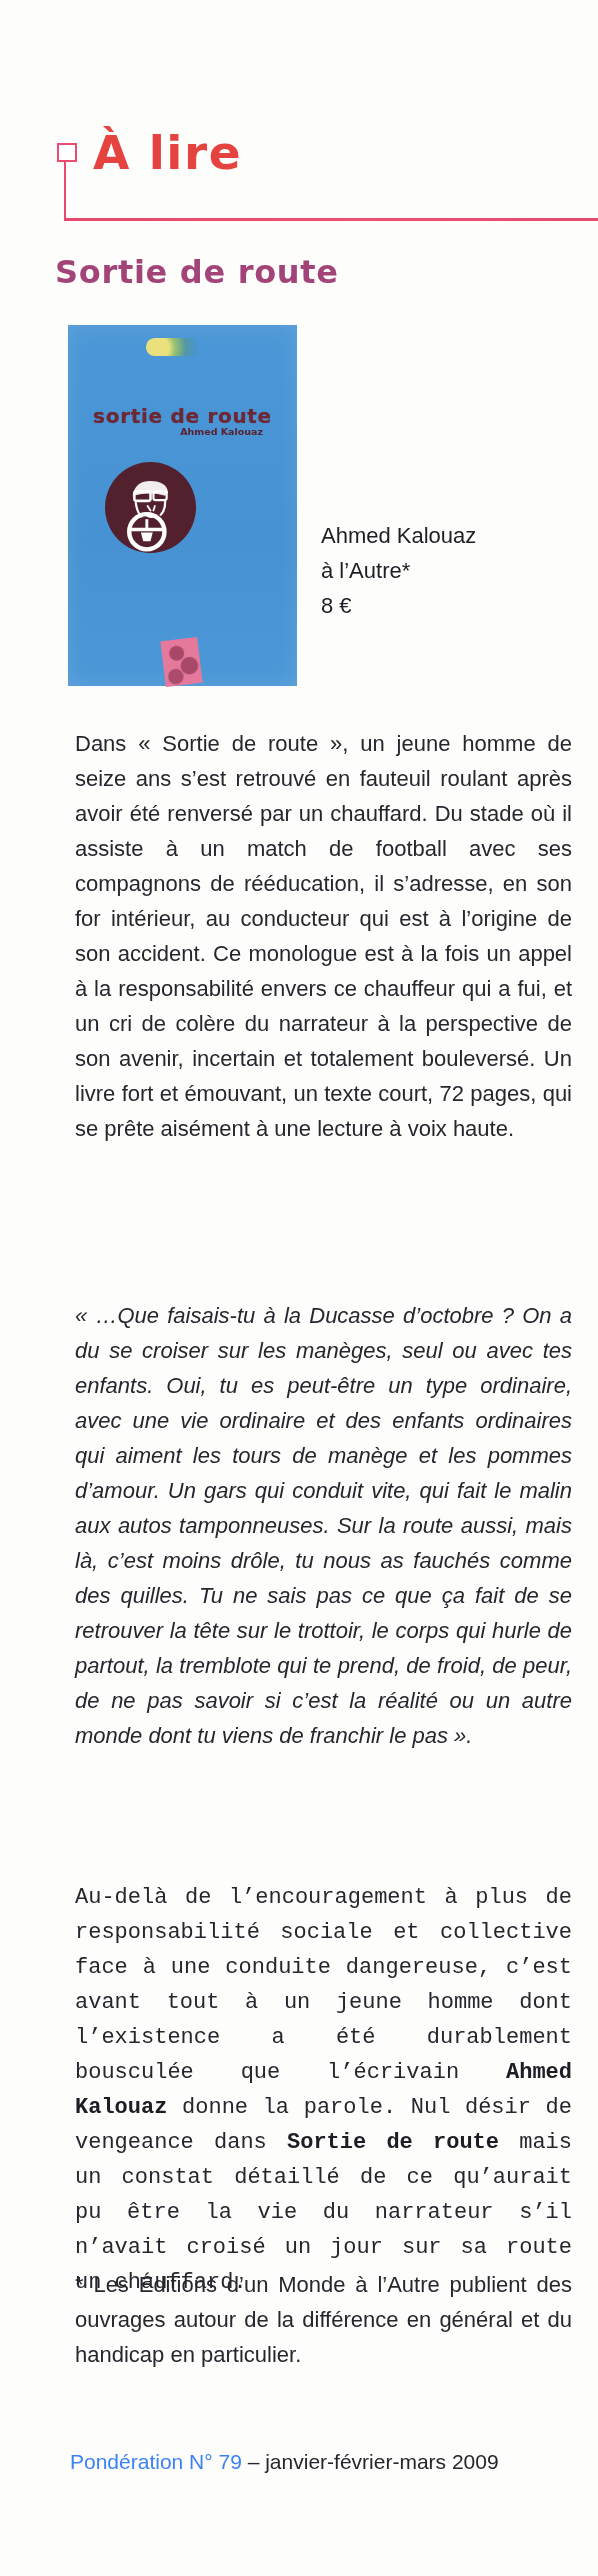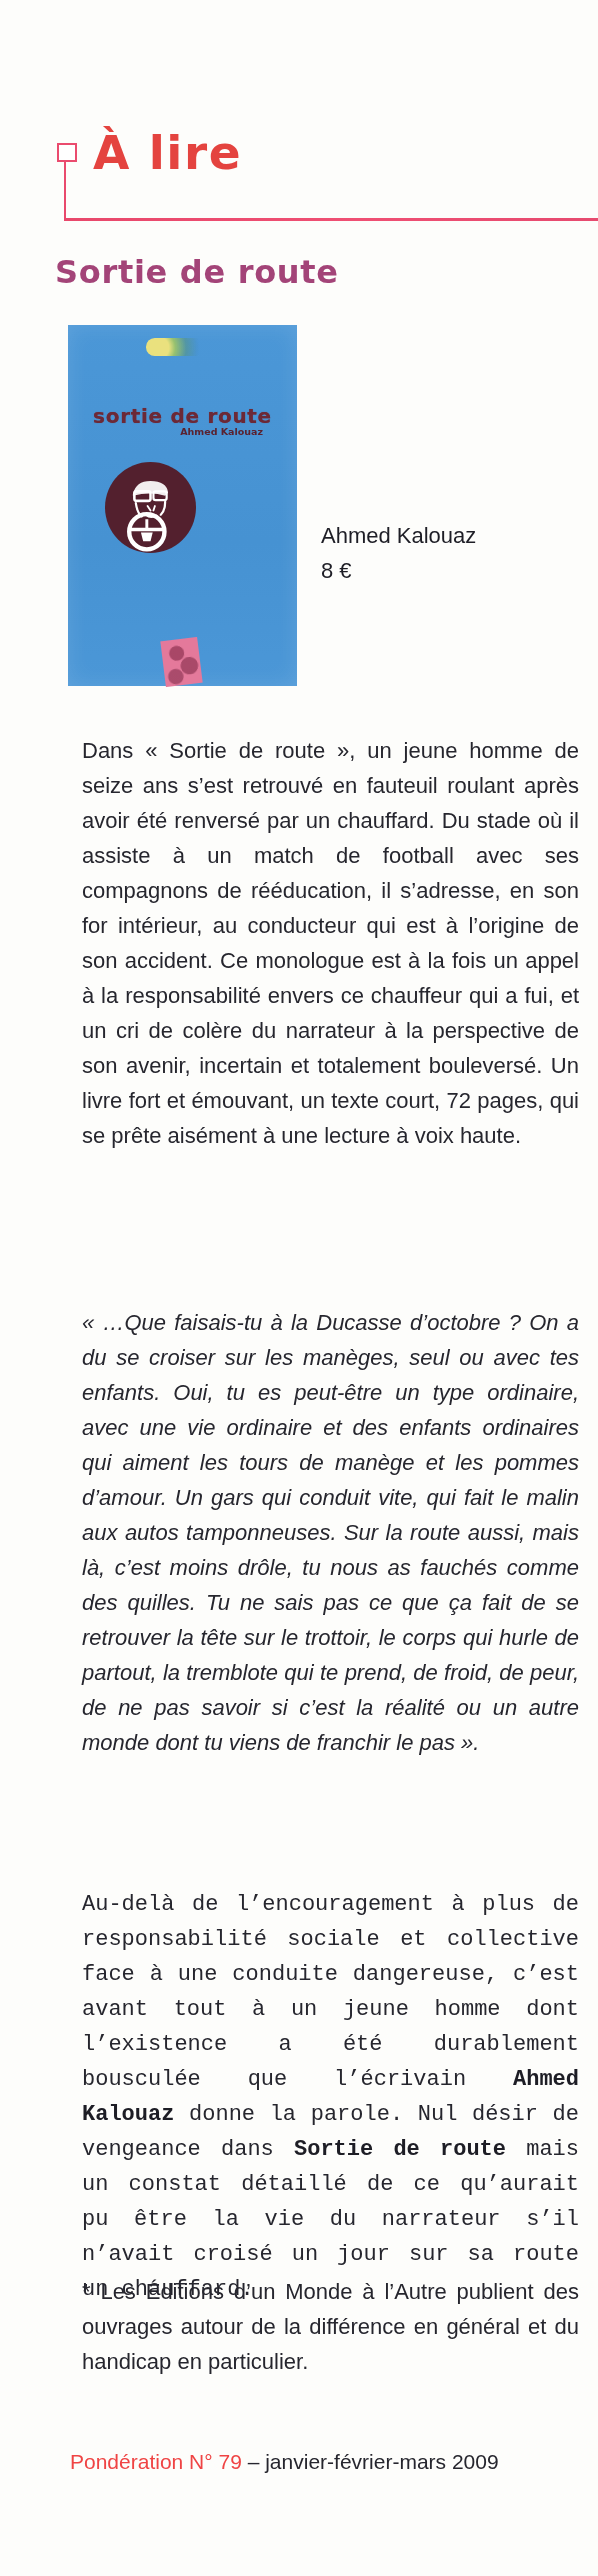--- a/index.html
+++ b/index.html
@@ -66,33 +66,33 @@
       #e4799b;
     transform:rotate(-7deg);filter:blur(0.4px);
   }
   
   .book-info{
     position:absolute;left:321px;top:518px;width:264px;
     font-size:22px;line-height:35px;color:#1e1e26;
   }
   
   .body-par{
-    position:absolute;left:70px;width:497px;margin:12px;
+    position:absolute;left:70px;width:497px;margin:5px;
     font-size:22px;line-height:35px;text-align:justify;color:#26262e;
   }
   .p1{top:721px;}
   .quote{top:1293px;font-style:italic;}
   .p3{top:1875px;font-family:Liberation Mono, monospace;}
   .footnote{top:2262px;}
   .body-par strong{font-weight:bold;color:#1d1d25;}
   
   .footer{
     position:absolute;left:70px;top:2450px;font-size:21px;color:#26262e;
   }
-  .footer .mag{color:#ef4444;}
+  .footer .mag{color:#3b82f6;}
 </style>
 </head>
 <body>
 
 <div id="page">
 
   <div class="marker-square"></div>
   <div class="vline"></div>
   <div class="hline"></div>
 
@@ -116,20 +116,21 @@
         <path d="M35 92 h44" stroke="#fff" stroke-width="5"></path>
         <path d="M49 96 h16 l-3 12 h-10 z" fill="#fff"></path>
         <path d="M57 78 v12" stroke="#fff" stroke-width="4"></path>
       </svg>
     </div>
     <div class="cover-stamp"></div>
   </div>
 
   <div class="book-info">
     <div>Ahmed Kalouaz</div>
+    <div>à l’Autre*</div>
     <div>8 €</div>
   </div>
 
   <p class="body-par p1">Dans « Sortie de route », un jeune homme de seize ans s’est retrouvé en fauteuil roulant après avoir été renversé par un chauffard. Du stade où il assiste à un match de football avec ses compagnons de rééducation, il s’adresse, en son for intérieur, au conducteur qui est à l’origine de son accident. Ce monologue est à la fois un appel à la responsabilité envers ce chauffeur qui a fui, et un cri de colère du narrateur à la perspective de son avenir, incertain et totalement bouleversé. Un livre fort et émouvant, un texte court, 72 pages, qui se prête aisément à une lecture à voix haute.</p>
 
   <p class="body-par quote">« …Que faisais-tu à la Ducasse d’octobre ? On a du se croiser sur les manèges, seul ou avec tes enfants. Oui, tu es peut-être un type ordinaire, avec une vie ordinaire et des enfants ordinaires qui aiment les tours de manège et les pommes d’amour. Un gars qui conduit vite, qui fait le malin aux autos tamponneuses. Sur la route aussi, mais là, c’est moins drôle, tu nous as fauchés comme des quilles. Tu ne sais pas ce que ça fait de se retrouver la tête sur le trottoir, le corps qui hurle de partout, la tremblote qui te prend, de froid, de peur, de ne pas savoir si c’est la réalité ou un autre monde dont tu viens de franchir le pas ».</p>
 
   <p class="body-par p3"><span>Au-delà de l’encouragement à plus de responsabilité sociale et collective face à une conduite dangereuse, c’est avant tout à un jeune homme dont l’existence a été durablement bousculée que l’écrivain </span><strong>Ahmed Kalouaz</strong><span> donne la parole. Nul désir de vengeance dans </span><strong>Sortie de route</strong><span> mais un constat détaillé de ce qu’aurait pu être la vie du narrateur s’il n’avait croisé un jour sur sa route un chauffard.</span></p>
 
   <p class="body-par footnote">* Les Éditions d’un Monde à l’Autre publient des ouvrages autour de la différence en général et du handicap en particulier.</p>

